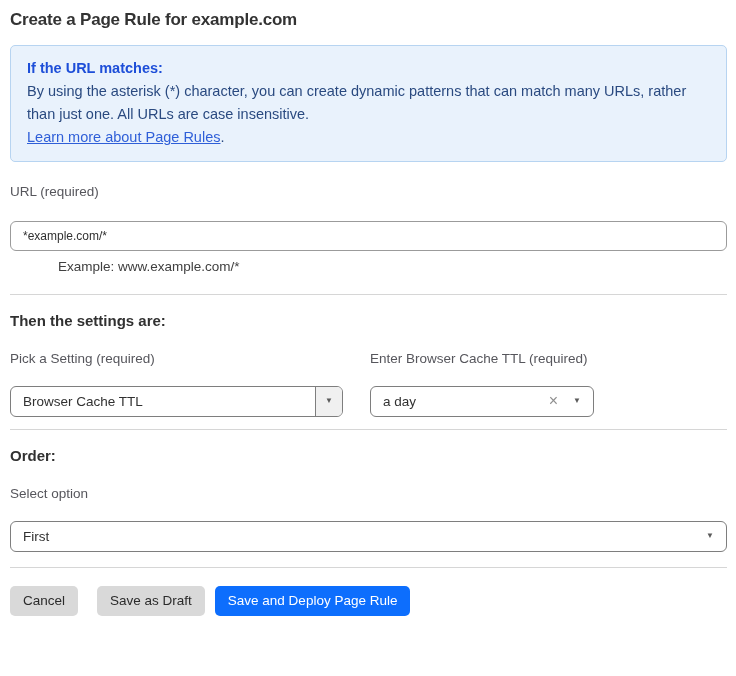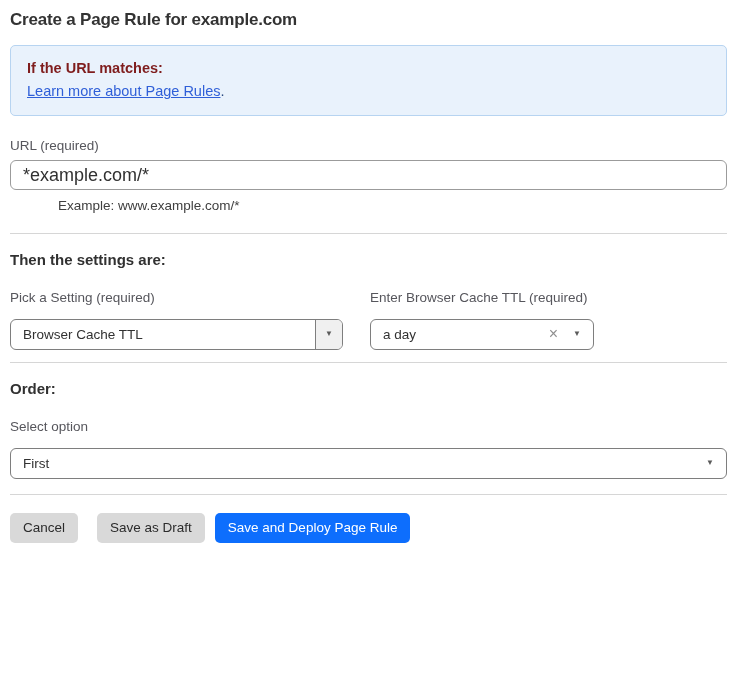--- a/index.html
+++ b/index.html
@@ -27,41 +27,41 @@
     background: #e9f2fc;
     border: 1px solid #b7d4f1;
     border-radius: 5px;
     padding: 11px 16px 12px 16px;
     font-size: 14.5px;
     line-height: 23px;
     color: #2a4a80;
   }
   .info-box .info-heading {
     font-weight: 700;
-    color: #7f1d1d;
+    color: #1d4ed8;
   }
   .info-box a.info-link {
     color: #2f5fd8;
     text-decoration: underline;
     cursor: pointer;
   }
 
   .field-label {
     margin-top: 22px;
     font-size: 13.5px;
     color: #56565c;
   }
   .text-input {
-    margin-top: 7px;
+    margin-top: 22px;
     width: 100%;
     height: 30px;
     border: 1px solid #9b9b9b;
     border-radius: 6px;
     padding: 0 12px;
-    font-size: 18px;
+    font-size: 12px;
     color: #313131;
     font-family: "Liberation Sans", sans-serif;
     background: #ffffff;
     outline: none;
   }
   .help-text {
     margin-top: 7px;
     font-size: 13.5px;
     color: #404040;
     line-height: 17.5px;
@@ -83,21 +83,21 @@
 
   .settings-row {
     display: flex;
     gap: 27px;
     align-items: center;
   }
   .settings-col-1 { width: 333px; }
   .settings-col-2 { width: 224px; }
 
   .select-box {
-    margin-top: 14px;
+    margin-top: 20px;
     height: 31px;
     border: 1px solid #7e7e7e;
     border-radius: 6px;
     display: flex;
     align-items: center;
     background: #ffffff;
     cursor: pointer;
     font-size: 13.5px;
     color: #313131;
   }
@@ -169,20 +169,21 @@
 </style>
 </head>
 <body>
 
 <div class="container">
 
   <h1 class="page-title">Create a Page Rule for example.com</h1>
 
   <div class="info-box">
     <div class="info-heading">If the URL matches:</div>
+    <div class="info-body">By using the asterisk (*) character, you can create dynamic patterns that can match many URLs, rather than just one. All URLs are case insensitive.</div>
     <div><a class="info-link">Learn more about Page Rules</a><span>.</span></div>
   </div>
 
   <div class="field-label">URL (required)</div>
   <input class="text-input" type="text" value="*example.com/*" style="">
   <div class="help-text">Example: www.example.com/*</div>
 
   <hr class="divider">
 
   <div class="section-heading">Then the settings are:</div>

